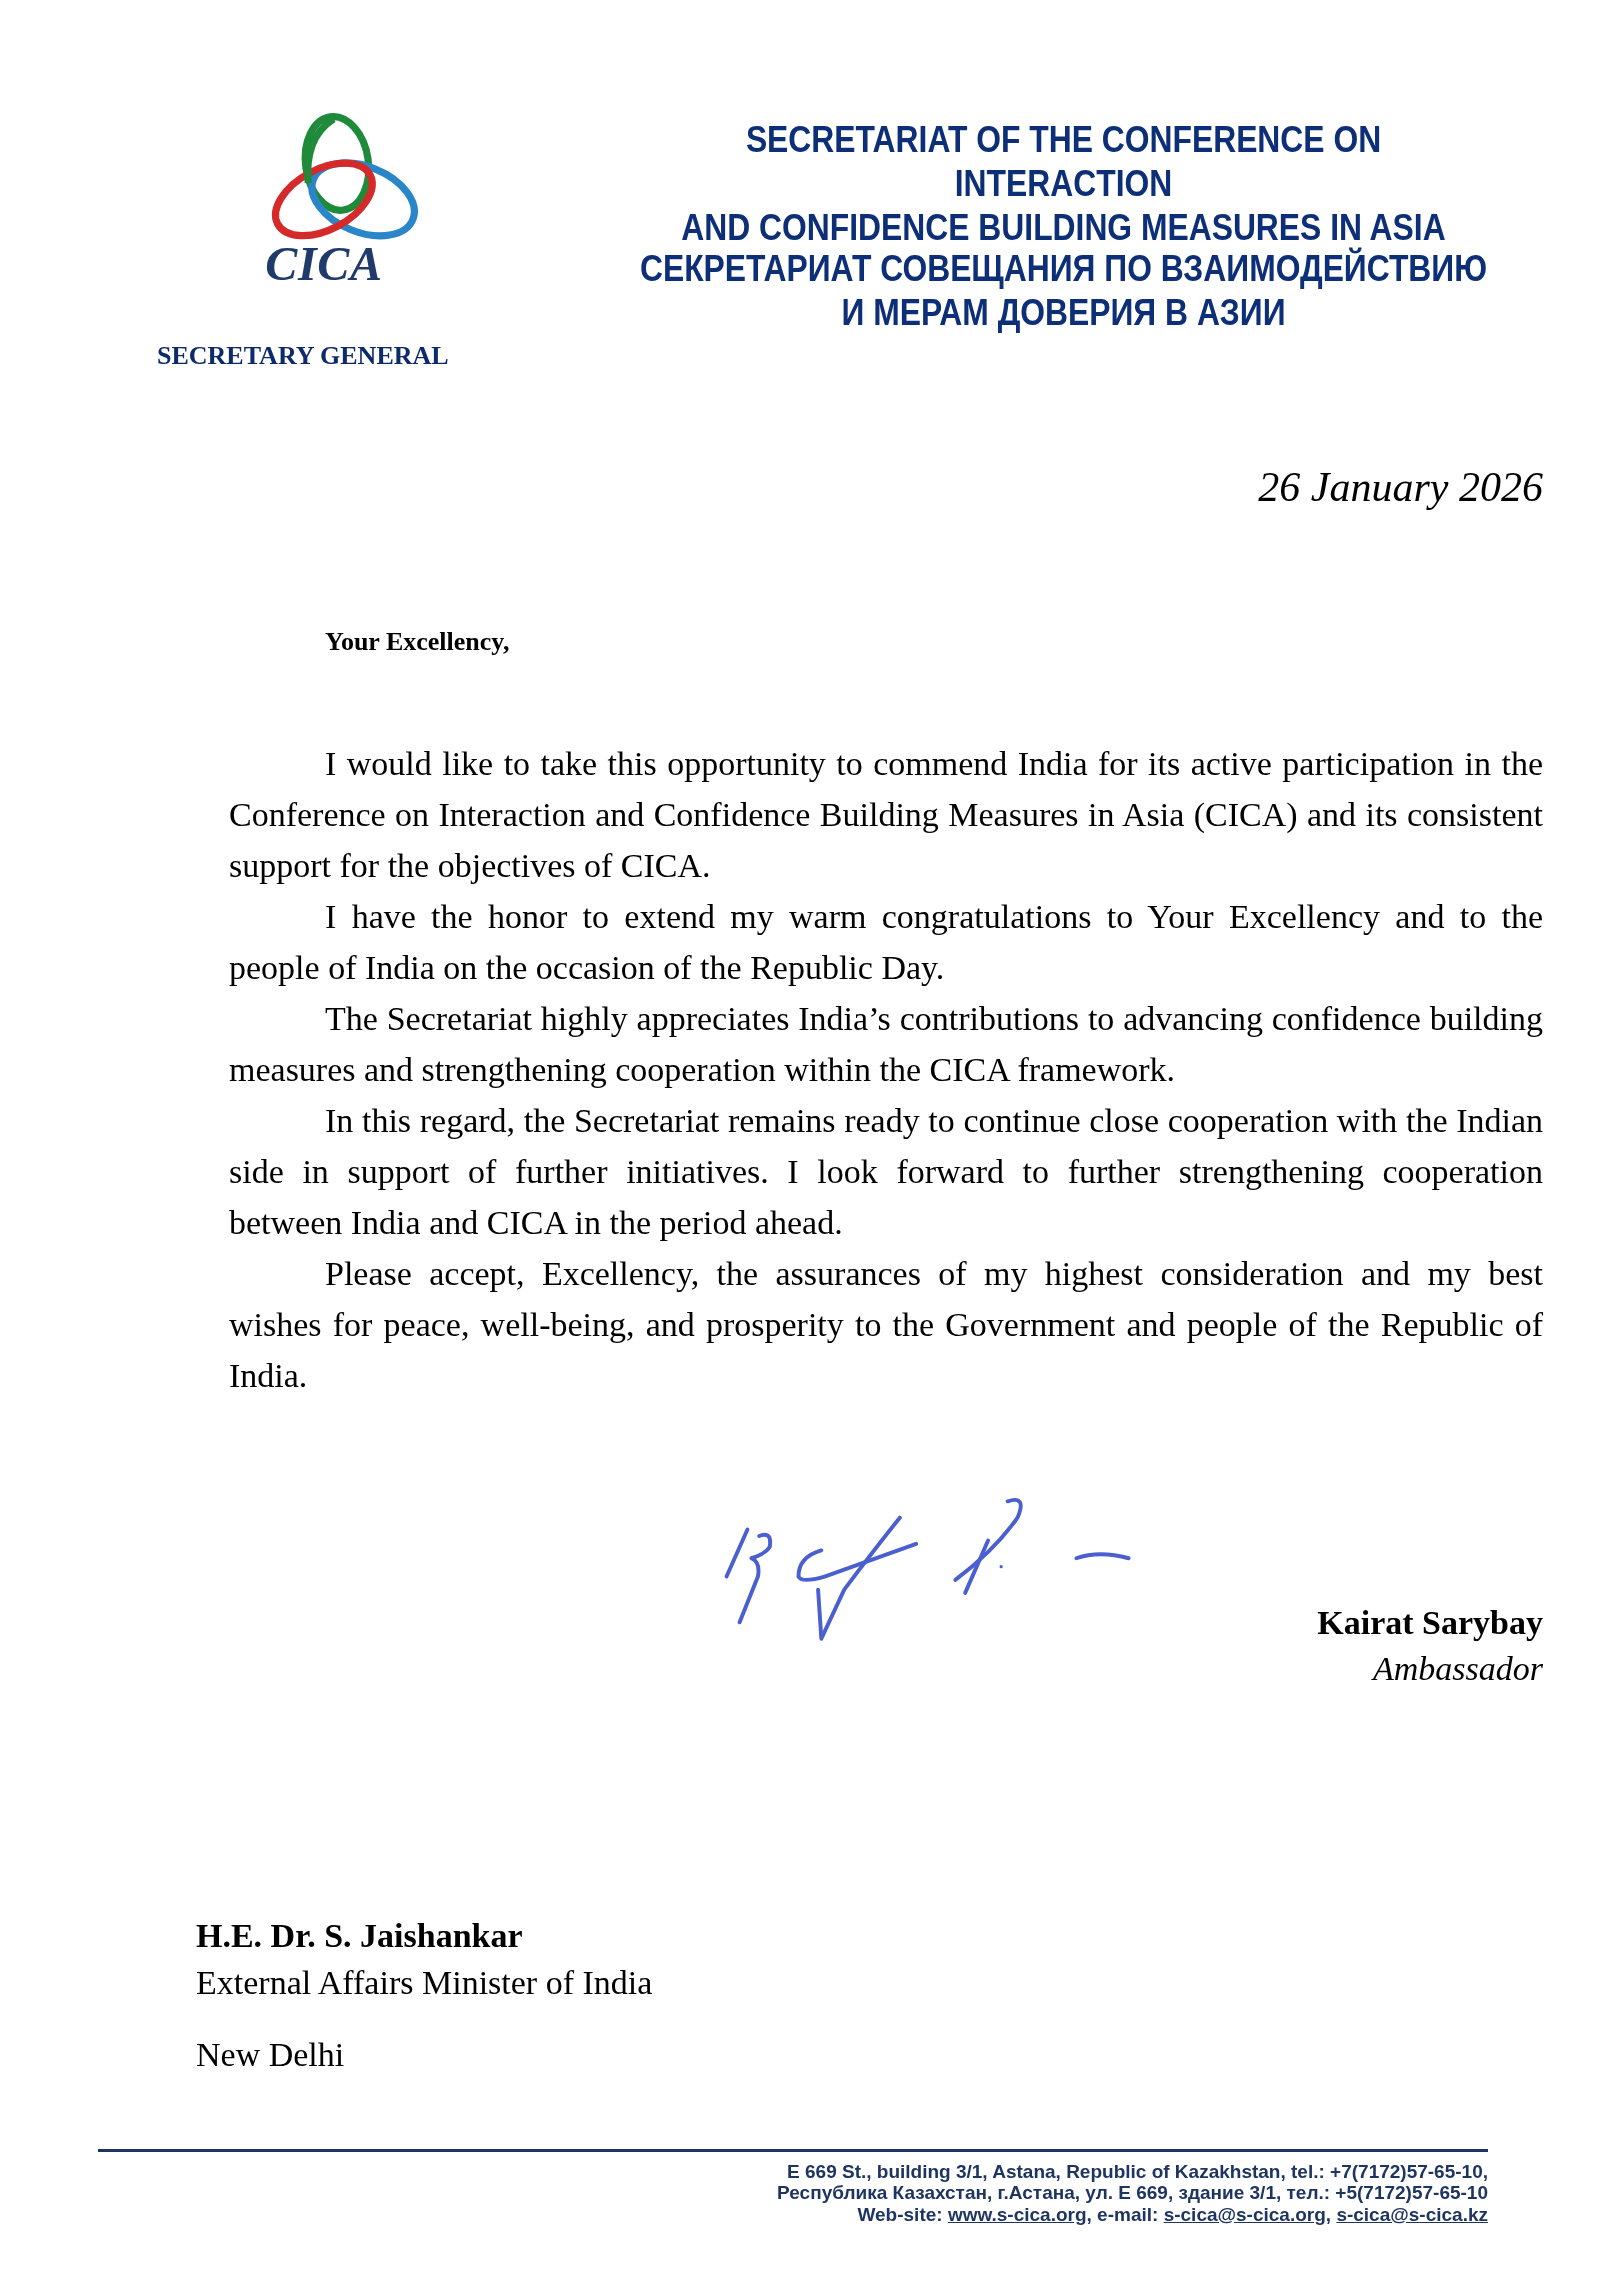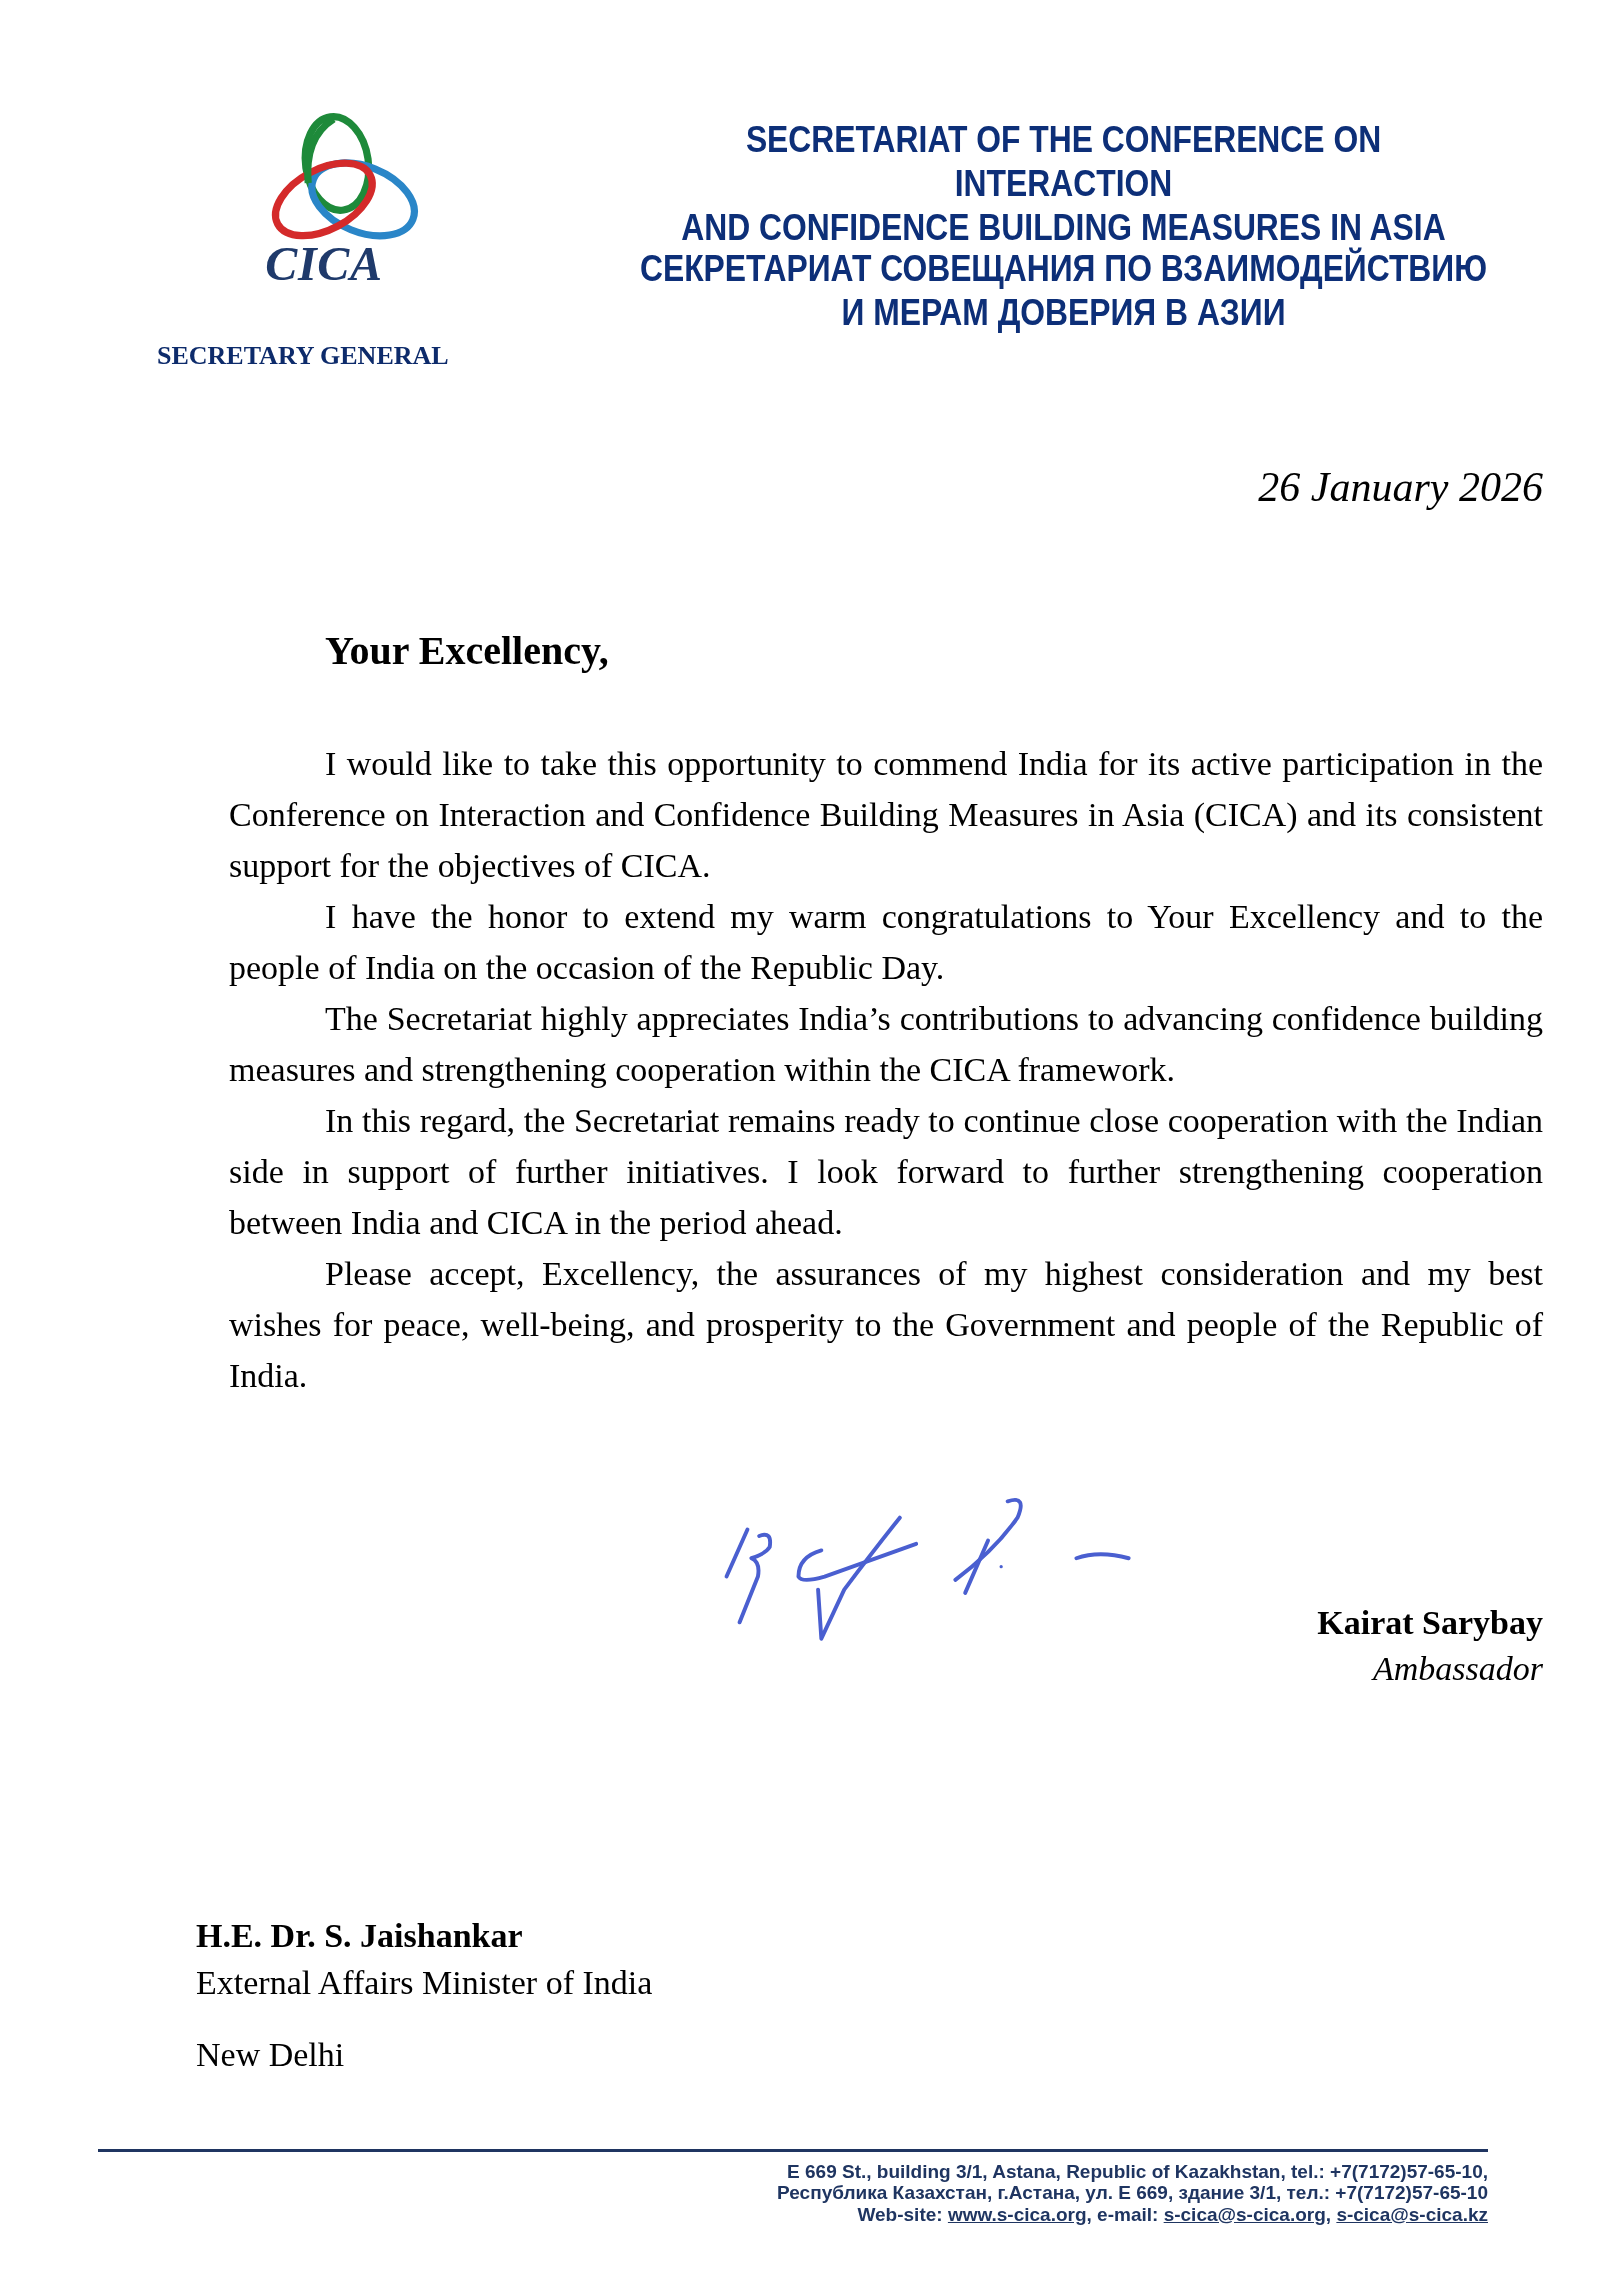--- a/index.html
+++ b/index.html
@@ -12,21 +12,21 @@
   .logo-text { left: 265px; top: 236px; width: 118px; text-align: center; font-family: "Liberation Serif", serif; font-style: italic; font-weight: bold; font-size: 48px; color: #1f3a6b; letter-spacing: 0.7px; }
 
   .sec-gen { left: 157px; top: 341px; font-family: "Liberation Serif", serif; font-weight: bold; font-size: 26px; color: #0d2b6b; letter-spacing: 0px; }
 
   .hdr { left: 563px; width: 1001px; text-align: center; font-family: "Liberation Sans", sans-serif; font-weight: bold; font-size: 37px; color: #0d2f78; line-height: 44px; transform: scaleX(0.86); transform-origin: center; }
   .hdr-en { top: 118px; }
   .hdr-ru { top: 247px; }
 
   .date { right: 80px; top: 463px; font-style: italic; font-size: 42px; font-family: "Liberation Serif", serif; }
 
-  .salutation { left: 325px; top: 627px; font-weight: bold; font-size: 40px; }
+  .salutation { left: 325px; top: 627px; font-weight: bold; font-size: 26px; }
 
   .body-text { left: 229px; width: 1314px; top: 738px; font-size: 34px; line-height: 51px; text-align: justify; }
   .body-text p { margin: 0; text-indent: 96px; }
 
   .signature { left: 720px; top: 1485px; width: 510px; height: 170px; }
 
   .signer-name { right: 80px; top: 1604px; font-weight: bold; font-size: 34px; margin-left: 17px; }
   .signer-title { right: 80px; top: 1650px; font-style: italic; font-size: 34px; }
 
   .recipient { left: 196px; width: 654px; text-align: left; font-size: 34px; }
@@ -102,17 +102,17 @@
 
 <div class="abs signer-name">Kairat Sarybay</div>
 <div class="abs signer-title">Ambassador</div>
 
 <div class="abs recipient recipient-name">H.E. Dr. S. Jaishankar</div>
 <div class="abs recipient recipient-title">External Affairs Minister of India</div>
 <div class="abs recipient recipient-city">New Delhi</div>
 
 <div class="abs footer-line"></div>
 <div class="abs footer footer-1">E 669 St., building 3/1, Astana, Republic of Kazakhstan, tel.: +7(7172)57-65-10,</div>
-<div class="abs footer footer-2">Республика Казахстан, г.Астана, ул. Е 669, здание 3/1, тел.: +7(7172)57-65-10</div>
+<div class="abs footer footer-2">Республика Казахстан, г.Астана, ул. Е 669, здание 3/1, тел.: +5(7172)57-65-10</div>
 <div class="abs footer footer-3">
   <span>Web-site: </span><a>www.s-cica.org</a><span>, e-mail: </span><a>s-cica@s-cica.org</a><span>, </span><a>s-cica@s-cica.kz</a>
 </div>
 
 
 </body></html>

